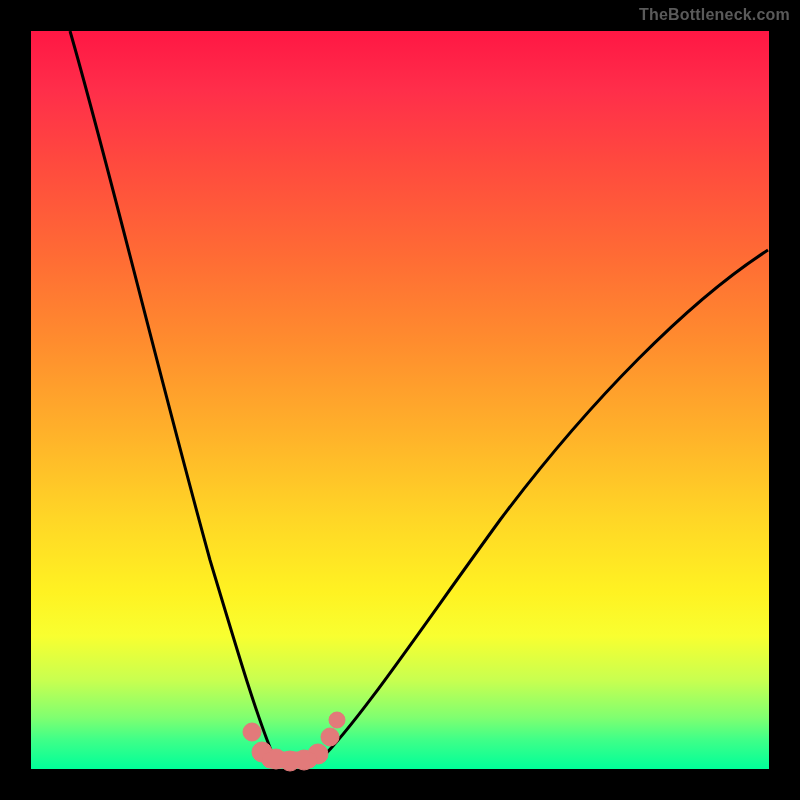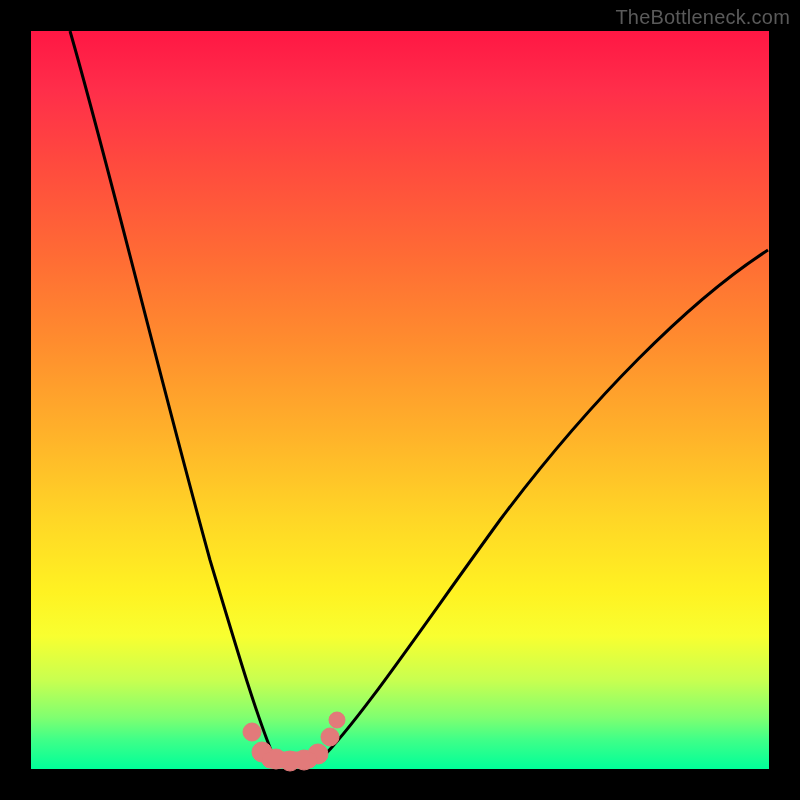--- a/index.html
+++ b/index.html
@@ -26,23 +26,23 @@
       #f8ff30 82%,
       #c8ff50 88%,
       #80ff70 93%,
       #40ff88 96%,
       #00ff99 100%);
   }
   .watermark {
     position: absolute;
     top: 6px; right: 10px;
     font-family: Arial, Helvetica, sans-serif;
-    font-size: 20px;
+    font-size: 16px;
     color: #5a5a5a;
-    font-weight: 400;
+    font-weight: 700;
     letter-spacing: 0.2px;
   }
   svg.curves { position: absolute; top: 0; left: 0; }
 </style>
 </head>
 <body>
 
 <div class="frame">
   <div class="plot-area"></div>
 

